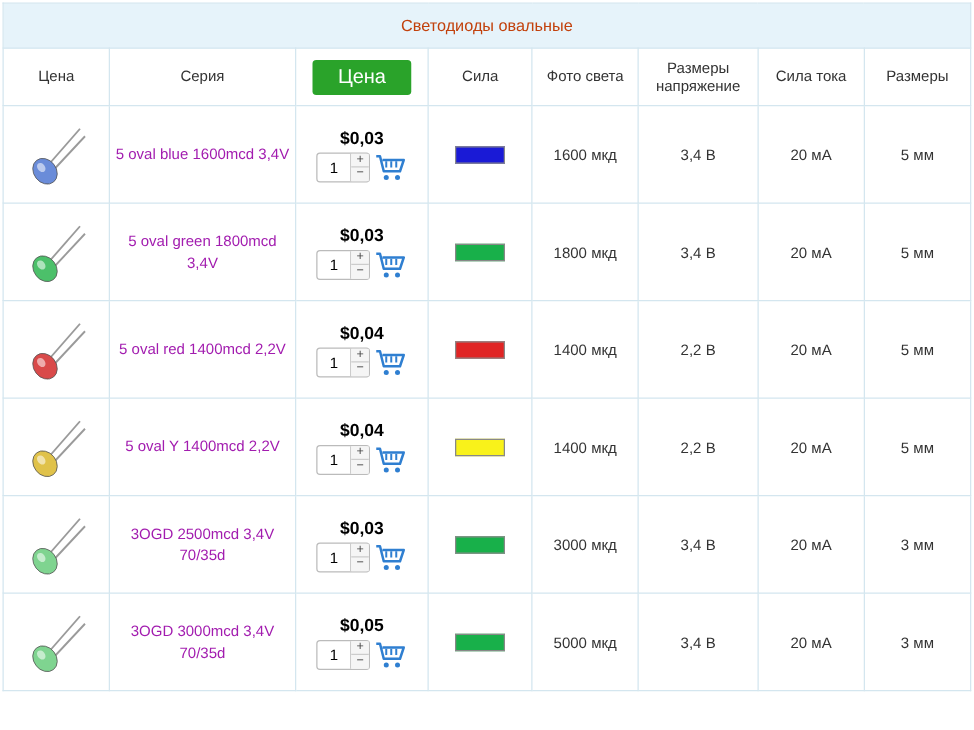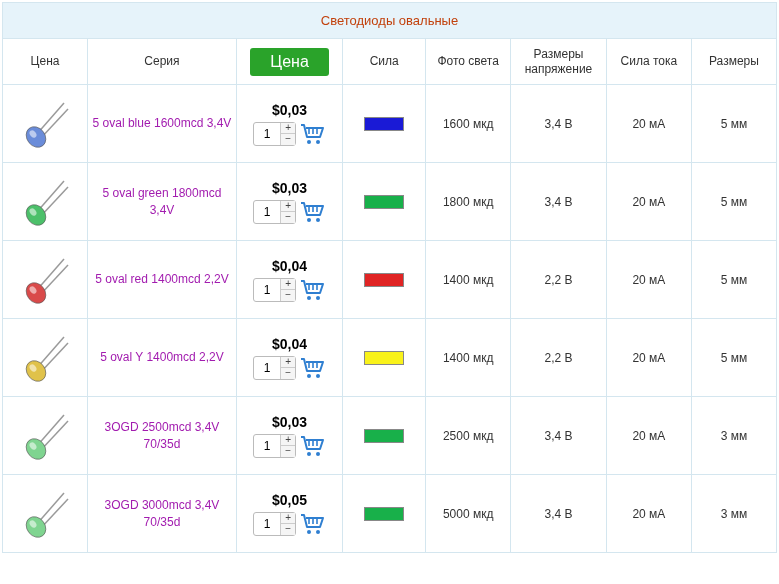--- a/index.html
+++ b/index.html
@@ -345,21 +345,21 @@
     </g>
     <circle cx="9" cy="20" r="2" fill="#2f7fd1"></circle>
     <circle cx="18" cy="20" r="2" fill="#2f7fd1"></circle>
   </svg>
             </span>
       </div>
     </td>
     <td>
       <div class="color-swatch" style="background: rgb(24, 176, 74);"></div>
     </td>
-    <td>2500 мкд</td>
+    <td>3000 мкд</td>
     <td>3,4 В</td>
     <td>20 мА</td>
     <td>3 мм</td>
   </tr>
       <tr>
     <td>
           <svg class="led-svg" width="54" height="54" viewBox="0 0 54 54">
     <line x1="18" y1="38" x2="46" y2="6" stroke="#9a9a9a" stroke-width="1.5"></line>
     <line x1="22" y1="42" x2="50" y2="12" stroke="#9a9a9a" stroke-width="1.5"></line>
     <ellipse cx="18" cy="40" rx="9" ry="11" fill="#7fd490" stroke="#555" stroke-width="0.6" transform="rotate(-38 18 40)"></ellipse>

